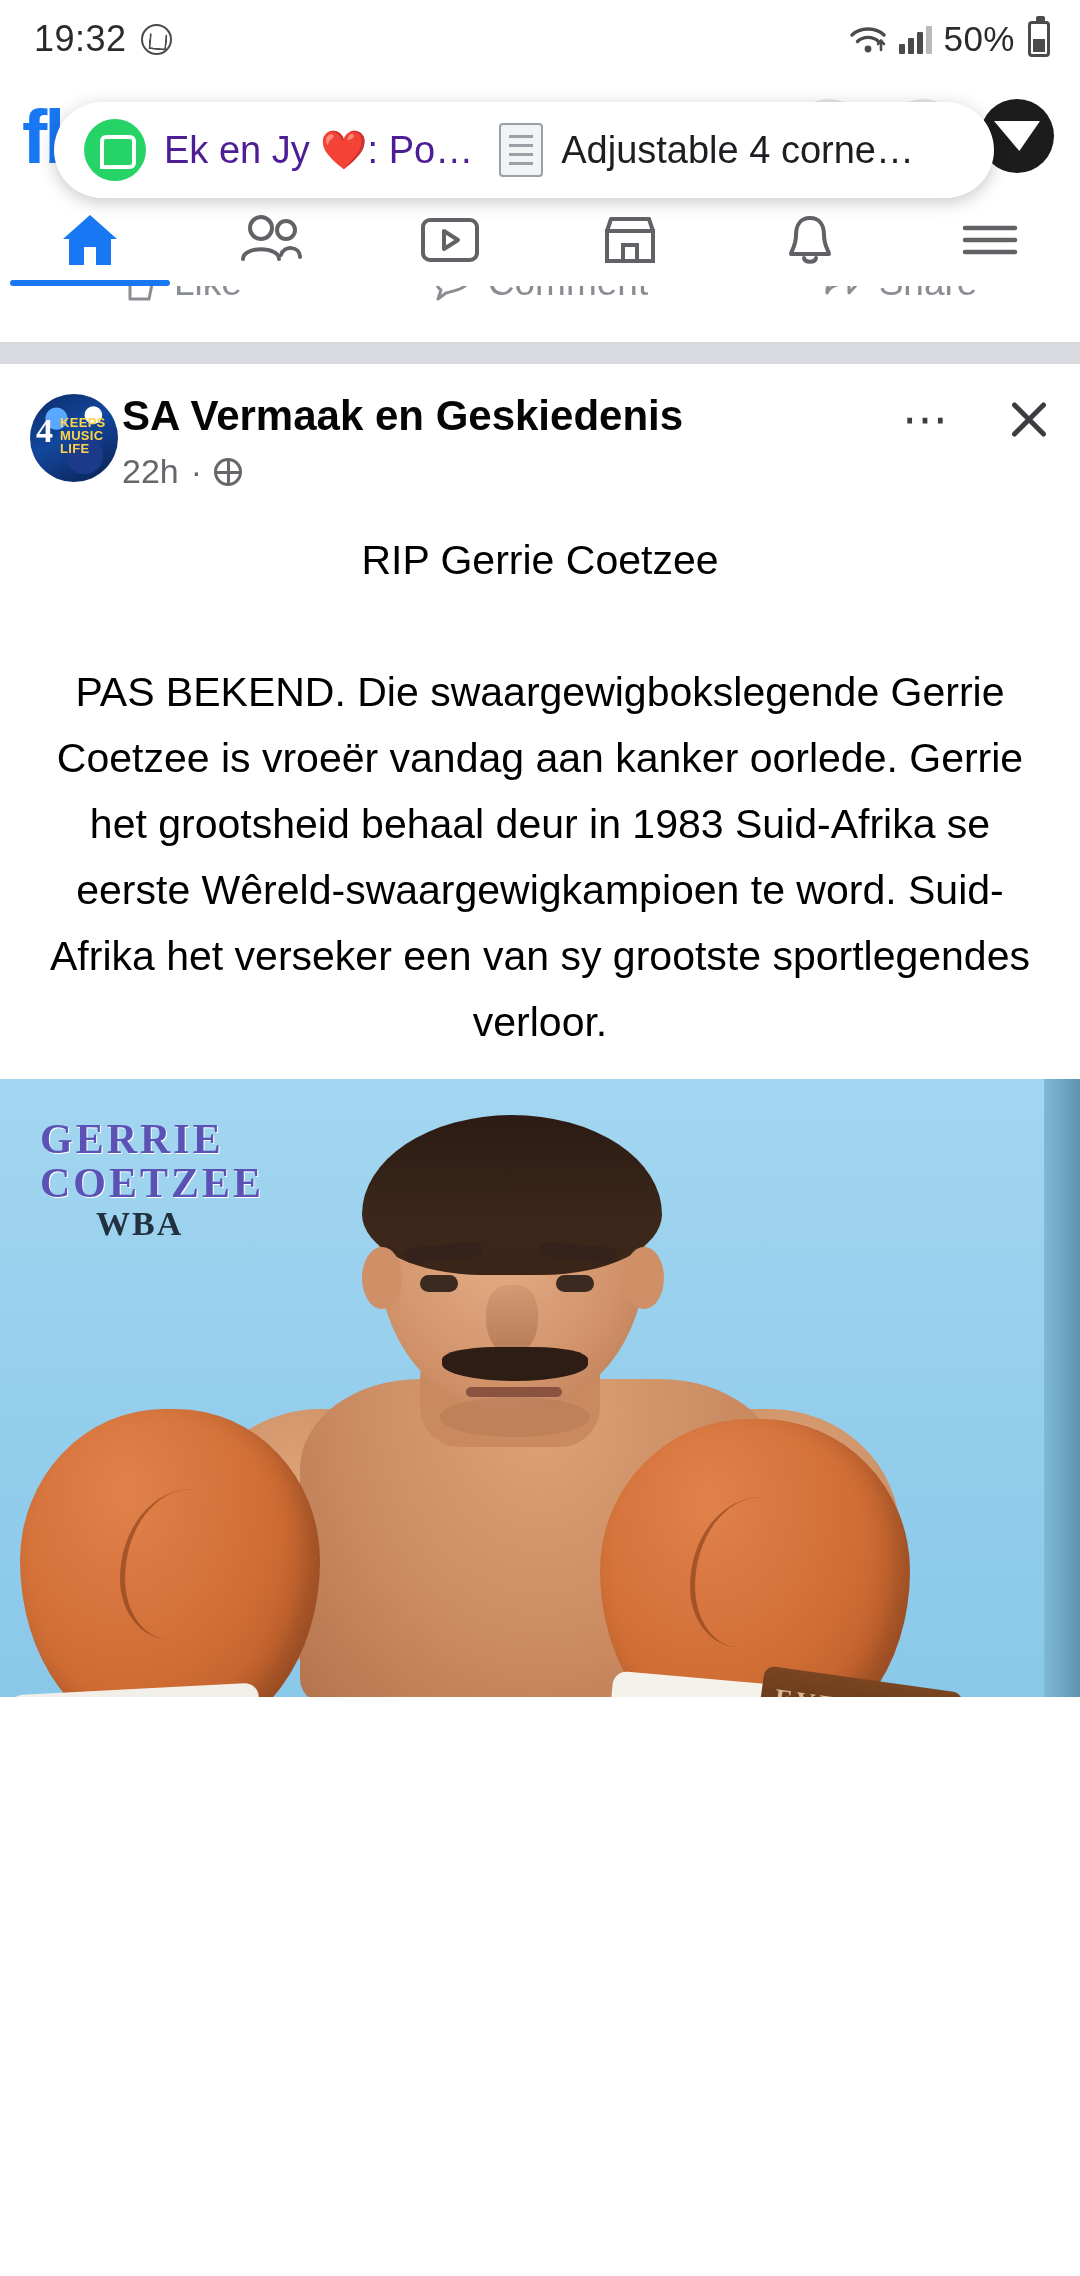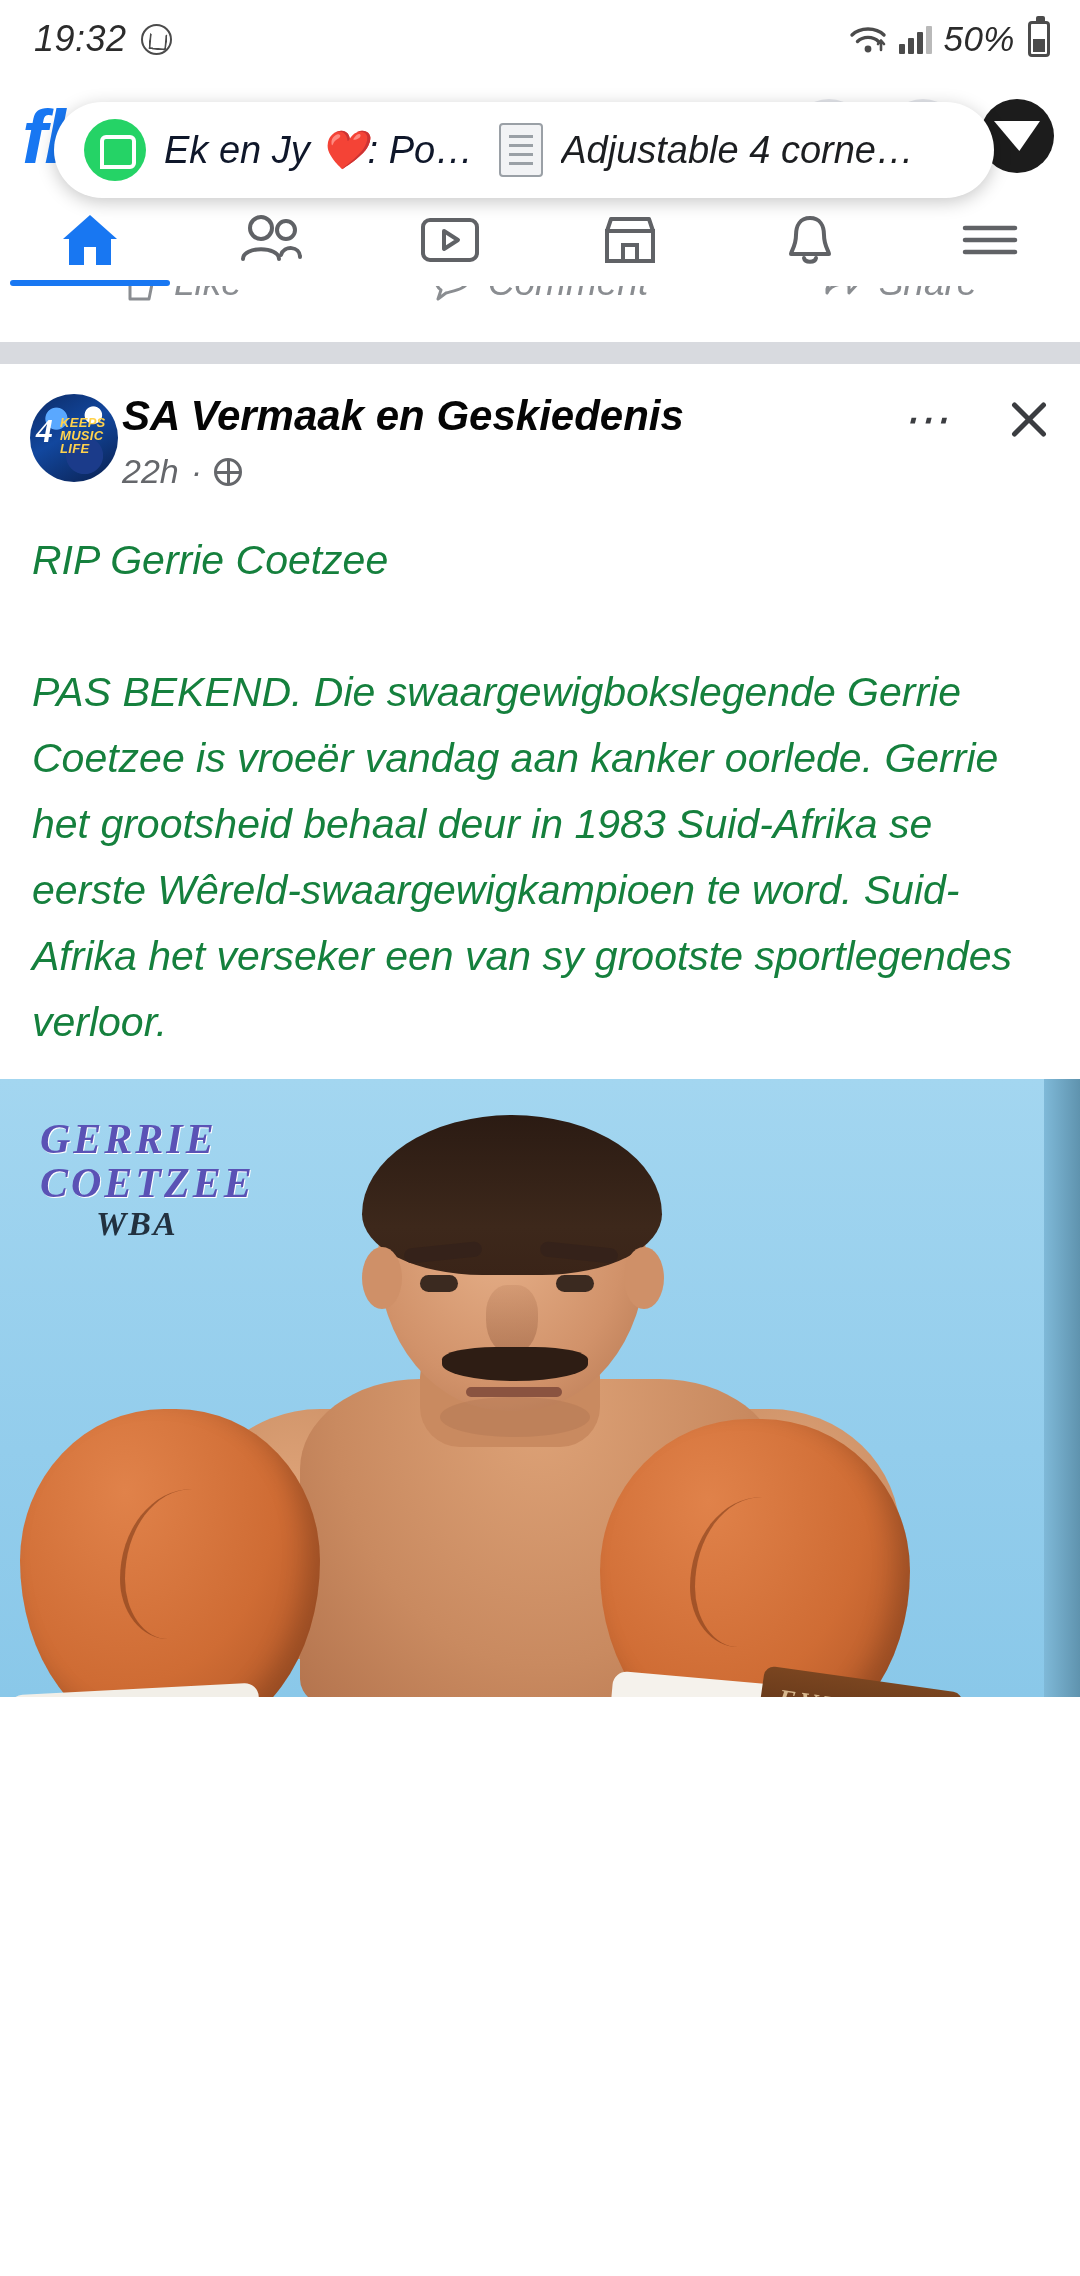--- a/index.html
+++ b/index.html
@@ -8,21 +8,20 @@
     height: 2276px;
     background: #ffffff;
     font-family: "Liberation Sans", sans-serif;
     overflow: hidden;
   }
   .screen {
     position: relative;
     width: 1080px;
     height: 1748px;
     background: #ffffff;
-    font-style: italic;
   }
 
   
   .statusbar {
     position: relative;
     height: 78px;
     display: flex;
     align-items: center;
     padding: 0 34px;
     background: #ffffff;
@@ -169,21 +168,21 @@
     content: "";
     position: absolute;
     left: 16px; top: 16px;
     width: 28px; height: 26px;
     border: 4px solid #ffffff;
     border-radius: 6px 6px 6px 0;
     border-top-color: #ffffff;
   }
   .notif-text-1 {
     font-size: 38px;
-    color: #0f172a;
+    color: #4c1d95;
     white-space: nowrap;
     max-width: 330px;
     overflow: hidden;
     text-overflow: ellipsis;
   }
   .doc-icon {
     width: 44px; height: 54px;
     background: #f2f3f5;
     border: 2.5px solid #9aa0a6;
     border-radius: 4px;
@@ -361,22 +360,23 @@
     background: #3b3d41;
     border-radius: 3px;
   }
   .close-x::before { transform: rotate(45deg); }
   .close-x::after { transform: rotate(-45deg); }
 
   .post-body {
     padding: 36px 32px 24px 32px;
     font-size: 41px;
     line-height: 66px;
-    color: #15803d;
+    color: #000000;
     white-space: pre-wrap;
+    text-align: center;
   }
 
   
   .post-image {
     position: relative;
     width: 1080px;
     height: 618px;
     overflow: hidden;
     background: linear-gradient(180deg, #9cd2ee 0%, #8ccbec 55%, #86c6e8 100%);
   }

